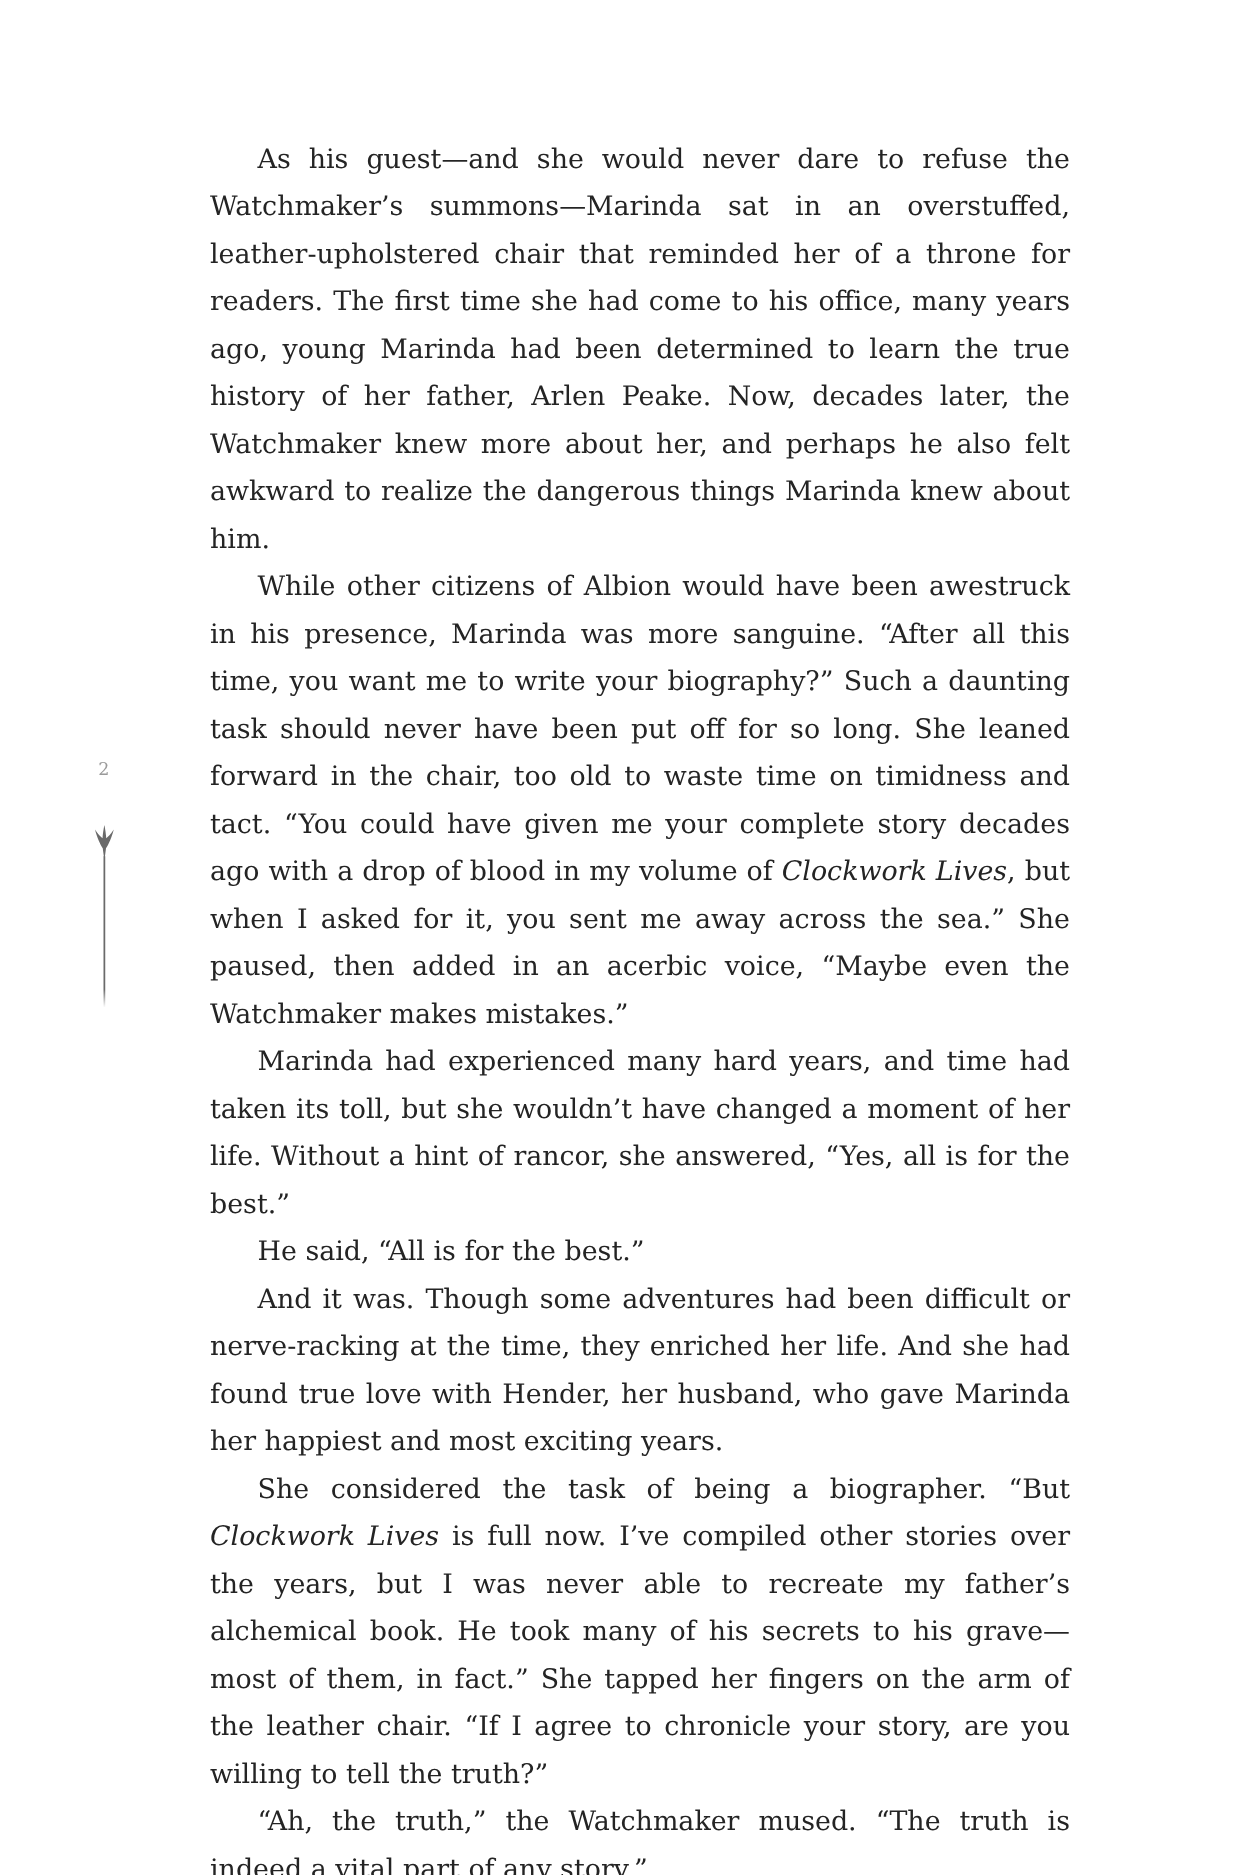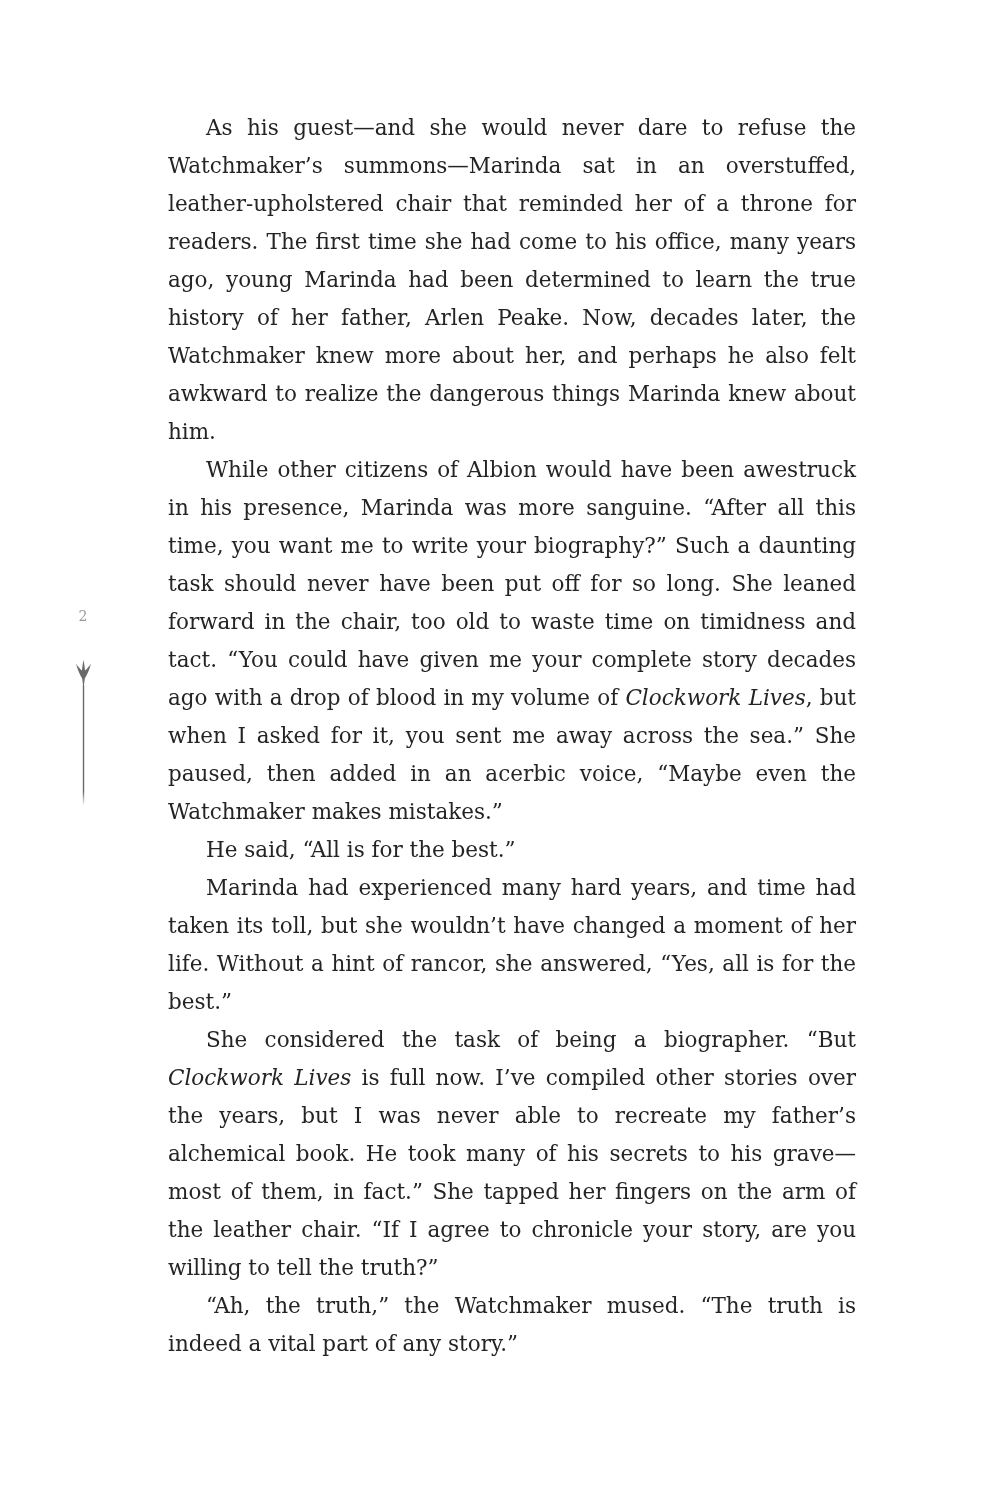--- a/index.html
+++ b/index.html
@@ -70,19 +70,20 @@
                C11.8,15.5 14.4,10 16,3.5
                C13.8,7 11.6,9.3 10,10.5
                C9.7,7 9.3,4 8.5,0 Z" fill="#6a6a6a"></path>
       <rect x="7.8" y="25" width="1.4" height="121" fill="url(#stemfade)"></rect>
     </svg>
   </span>
 
   <div class="text-block">
       <p><span>As his guest—and she would never dare to refuse the Watchmaker’s summons—Marinda sat in an overstuffed, leather-upholstered chair that reminded her of a throne for readers. The first time she had come to his office, many years ago, young Marinda had been determined to learn the true history of her father, Arlen Peake. Now, decades later, the Watchmaker knew more about her, and perhaps he also felt awkward to realize the dangerous things Marinda knew about him.</span></p>
       <p><span>While other citizens of Albion would have been awestruck in his presence, Marinda was more sanguine. “After all this time, you want me to write your biography?” Such a daunting task should never have been put off for so long. She leaned forward in the chair, too old to waste time on timidness and tact. “You could have given me your complete story decades ago with a drop of blood in my volume of </span><em>Clockwork Lives</em><span>, but when I asked for it, you sent me away across the sea.” She paused, then added in an acerbic voice, “Maybe even the Watchmaker makes mistakes.”</span></p>
+      <p><span>Marinda had experienced many hard years, and time had taken its toll, but she wouldn’t have changed a moment of her life. Without a hint of rancor, she answered, “Yes, all is for the best.”</span></p>
       <p><span>He said, “All is for the best.”</span></p>
-      <p><span>Marinda had experienced many hard years, and time had taken its toll, but she wouldn’t have changed a moment of her life. Without a hint of rancor, she answered, “Yes, all is for the best.”</span></p>
+      <p><span>And it was. Though some adventures had been difficult or nerve-racking at the time, they enriched her life. And she had found true love with Hender, her husband, who gave Marinda her happiest and most exciting years.</span></p>
       <p><span>She considered the task of being a biographer. “But </span><em>Clockwork Lives</em><span> is full now. I’ve compiled other stories over the years, but I was never able to recreate my father’s alchemical book. He took many of his secrets to his grave—most of them, in fact.” She tapped her fingers on the arm of the leather chair. “If I agree to chronicle your story, are you willing to tell the truth?”</span></p>
       <p><span>“Ah, the truth,” the Watchmaker mused. “The truth is indeed a vital part of any story.”</span></p>
     </div>
 
 </div>
 
 </body></html>

